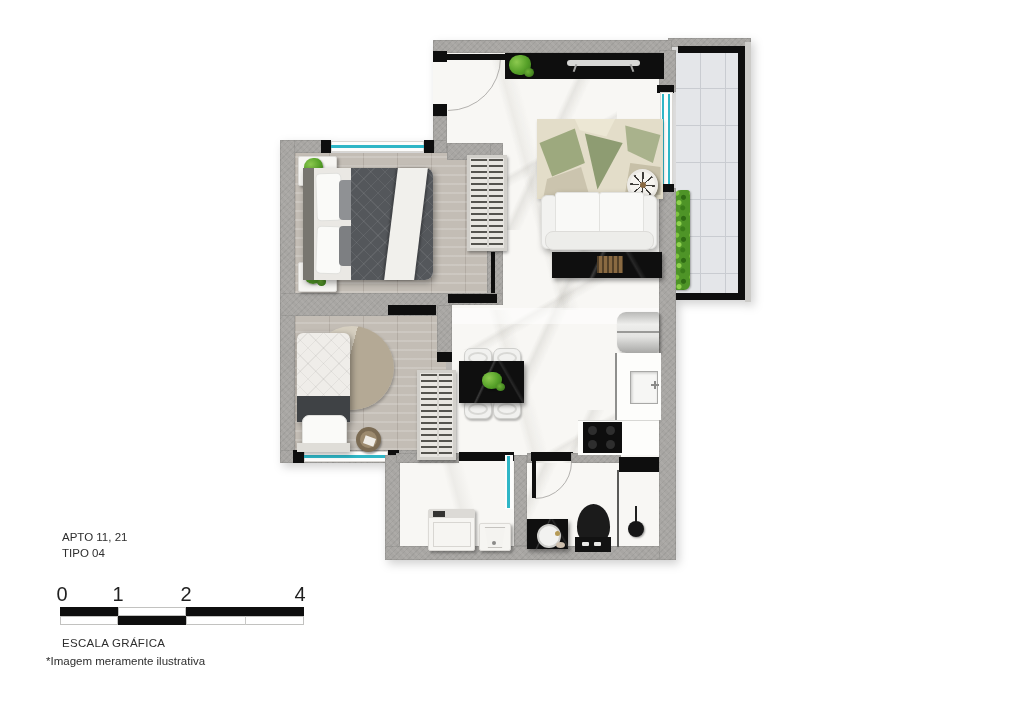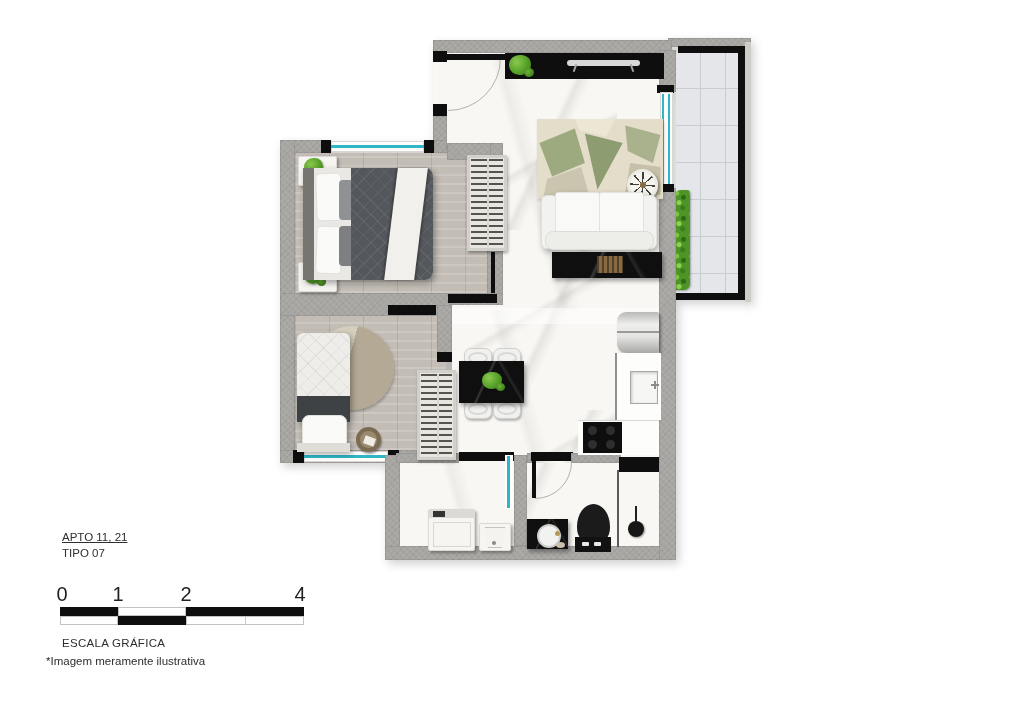--- a/index.html
+++ b/index.html
@@ -231,22 +231,22 @@
     <div class="abs" style="left:0;top:33px;width:36px;height:15px;background:#121212;"></div>
     <div class="abs" style="left:7px;top:38px;width:7px;height:4px;background:#e8e8e6;border-radius:1px;"></div>
     <div class="abs" style="left:19px;top:38px;width:7px;height:4px;background:#e8e8e6;border-radius:1px;"></div>
   </div>
   <div class="abs" style="left:617px;top:470px;width:2px;height:77px;background:#5a5a58;"></div>
   <div class="abs" style="left:635px;top:506px;width:2px;height:18px;background:#1f1f1f;"></div>
   <div class="abs" style="left:628px;top:521px;width:16px;height:16px;border-radius:50%;background:#161616;box-shadow:1px 1px 2px rgba(0,0,0,.4);"></div>
 
 </div>
 
-<div class="abs txt-s" style="left:62px;top:530px;text-decoration:underline;">APTO 11, 21</div>
-<div class="abs txt-s" style="left:62px;top:546px;">TIPO 07</div>
+<div class="abs txt-s" style="left:62px;top:530px;">APTO 11, 21</div>
+<div class="abs txt-s" style="left:62px;top:546px;">TIPO 04</div>
 
 <div class="abs" style="left:0;top:0;width:0;height:0;">
   <span class="abs txt-n" style="left:62px;top:584px;">0</span>
   <span class="abs txt-n" style="left:118px;top:584px;">1</span>
   <span class="abs txt-n" style="left:186px;top:584px;">2</span>
   <span class="abs txt-n" style="left:300px;top:584px;">4</span>
   <div class="abs k" style="left:60px;top:607px;width:58px;height:9px;"></div>
   <div class="abs outline-cell" style="left:118px;top:607px;width:68px;height:9px;"></div>
   <div class="abs k" style="left:186px;top:607px;width:118px;height:9px;"></div>
   <div class="abs outline-cell" style="left:60px;top:616px;width:58px;height:9px;"></div>

